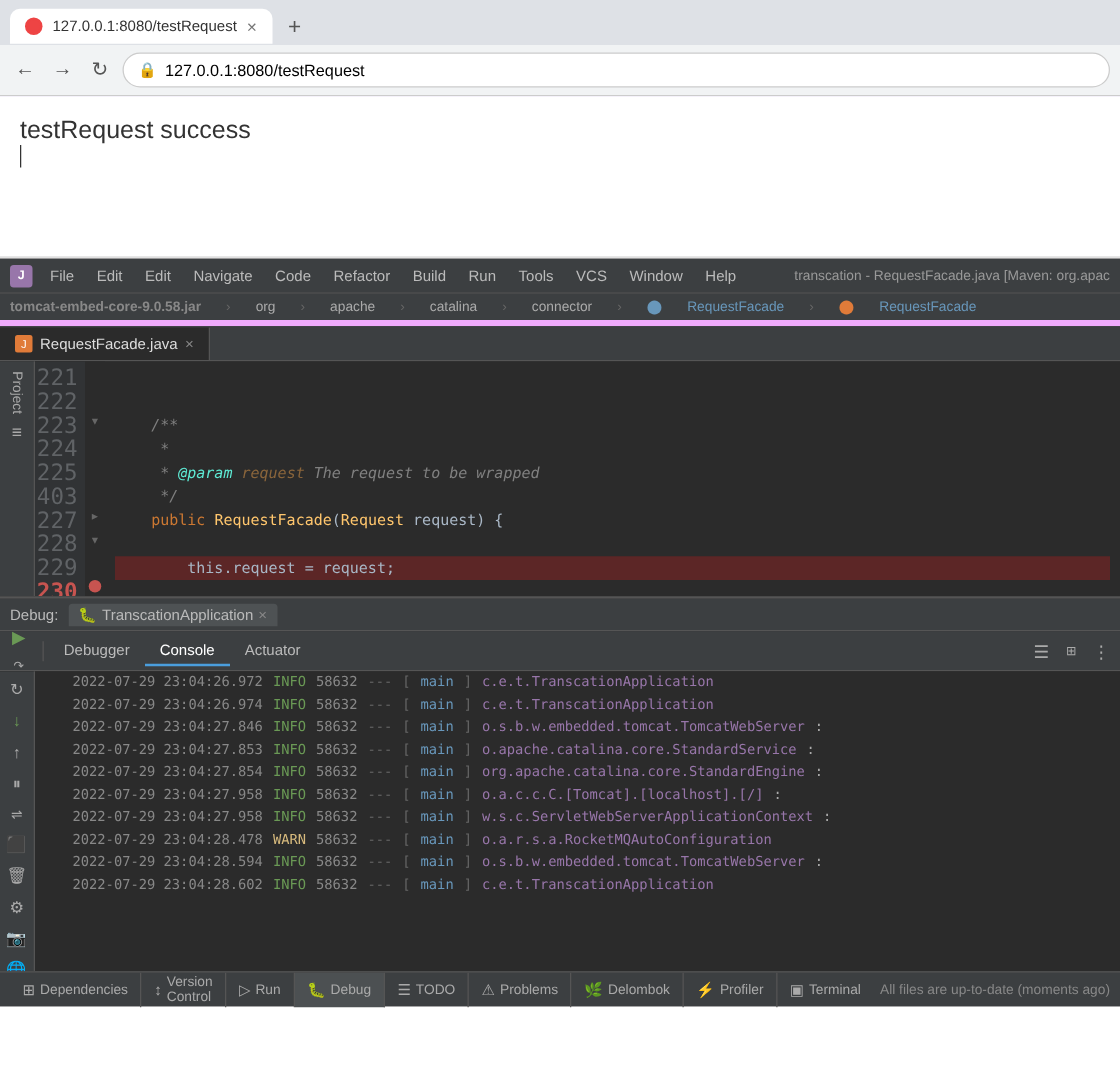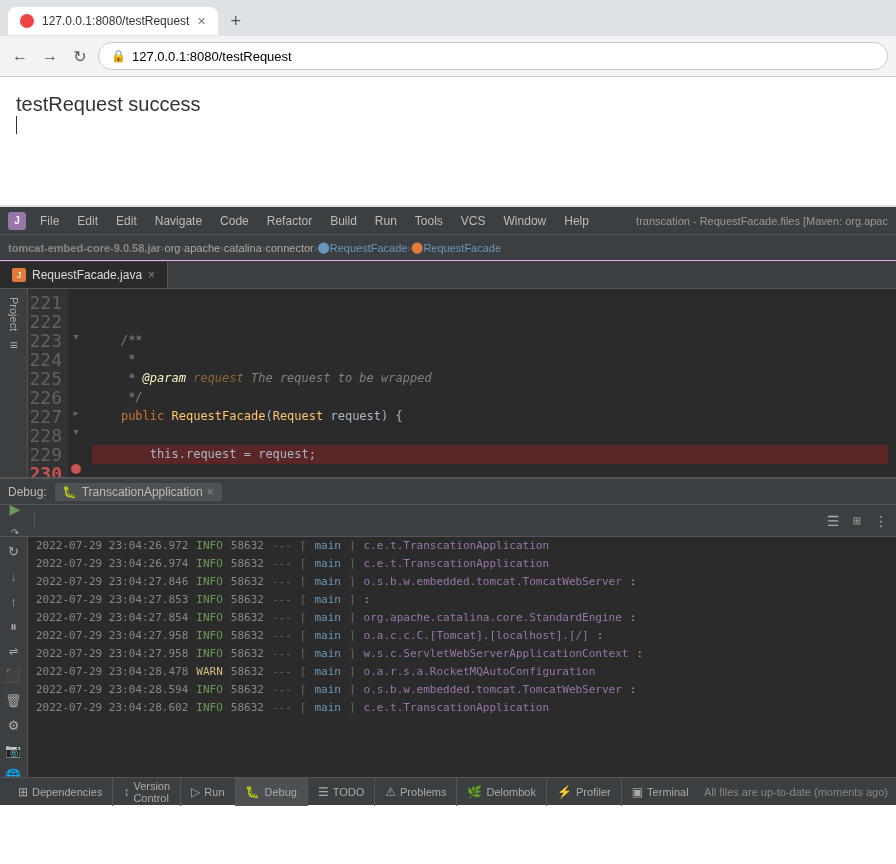--- a/index.html
+++ b/index.html
@@ -25,21 +25,21 @@
 
     
     .ide { background: #2b2b2b; height: 598px; display: flex; flex-direction: column; }
 
     
     .ide-menubar { background: #3c3f41; height: 28px; display: flex; align-items: center; padding: 0 8px; gap: 2px; border-bottom: 1px solid #555; }
     .ide-menu-item { color: #bbb; font-size: 12px; padding: 2px 8px; cursor: pointer; border-radius: 3px; }
     .ide-title { color: #999; font-size: 11px; margin-left: auto; }
 
     
-    .ide-breadcrumb { background: #3c3f41; height: 26px; display: flex; align-items: center; padding: 0 8px; gap: 0; border-bottom: 1px solid #f0abfc; font-size: 11px; color: #aaa; }
+    .ide-breadcrumb { background: #3c3f41; height: 26px; display: flex; align-items: center; padding: 0 8px; gap: 20px; border-bottom: 5px solid #f0abfc; font-size: 11px; color: #aaa; }
     .breadcrumb-sep { color: #666; }
     .breadcrumb-item { color: #aaa; }
     .breadcrumb-item.active { color: #6897bb; }
     .bc-jar { color: #888; font-size: 11px; font-weight: bold; }
 
     
     .editor-tabs { background: #3c3f41; height: 28px; display: flex; align-items: flex-end; border-bottom: 1px solid #555; }
     .editor-tab { background: #4e5254; color: #bbb; font-size: 12px; padding: 4px 12px; border-right: 1px solid #555; display: flex; align-items: center; gap: 6px; cursor: pointer; height: 26px; }
     .editor-tab.active { background: #2b2b2b; color: #ddd; }
     .editor-tab .tab-icon { width: 14px; height: 14px; background: #e07b39; border-radius: 2px; font-size: 9px; color: #fff; display: flex; align-items: center; justify-content: center; }
@@ -50,21 +50,21 @@
     .left-sidebar { width: 28px; background: #3c3f41; display: flex; flex-direction: column; align-items: center; padding-top: 4px; gap: 2px; border-right: 1px solid #555; }
     .sidebar-icon { color: #aaa; font-size: 11px; padding: 4px; cursor: pointer; writing-mode: vertical-rl; text-orientation: mixed; }
 
     .code-container { flex: 1; background: #2b2b2b; overflow: hidden; display: flex; }
     .code-content { flex: 1; font-family: 'Consolas', monospace; font-size: 12px; line-height: 19px; padding: 4px 8px; overflow: hidden; }
 
     .code-line { white-space: pre; color: #a9b7c6; }
     .code-line.breakpoint-line { background: #5c2626; }
     .kw { color: #cc7832; }
     .comment { color: #808080; font-style: italic; }
-    .param-tag { color: #fef9c3; font-style: italic; }
+    .param-tag { color: #5eead4; font-style: italic; }
     .param-name { color: #8a653b; font-style: italic; }
     .class-name { color: #ffc66d; }
 
     .line-num-col { width: 40px; background: #313335; color: #606366; font-family: 'Consolas', monospace; font-size: 18px; padding: 4px 0; text-align: right; padding-right: 6px; line-height: 19px; flex-shrink: 0; }
     .fold-gutter { width: 16px; background: #2b2b2b; flex-shrink: 0; }
 
     
     .debug-panel { height: 300px; background: #2b2b2b; border-top: 2px solid #555; display: flex; flex-direction: column; }
     .debug-header { background: #3c3f41; height: 26px; display: flex; align-items: center; padding: 0 8px; gap: 8px; border-bottom: 1px solid #555; }
     .debug-label { color: #bbb; font-size: 12px; }
@@ -75,21 +75,21 @@
     .debug-tabs { display: flex; gap: 0; }
     .debug-tab { color: #bbb; font-size: 12px; padding: 4px 12px; cursor: pointer; border-bottom: 2px solid transparent; }
     .debug-tab.active { color: #fff; border-bottom: 2px solid #4a9edd; }
     .debug-tool-btn { width: 22px; height: 22px; display: flex; align-items: center; justify-content: center; color: #aaa; font-size: 14px; cursor: pointer; border-radius: 3px; }
     .debug-divider { width: 1px; height: 16px; background: #555; margin: 0 2px; }
 
     
     .console-area { flex: 1; overflow: hidden; background: #2b2b2b; display: flex; }
     .console-left-bar { width: 28px; background: #3c3f41; display: flex; flex-direction: column; align-items: center; padding-top: 4px; gap: 4px; border-right: 1px solid #555; }
     .console-icon { color: #aaa; font-size: 13px; padding: 3px; cursor: pointer; }
-    .console-lines { flex: 1; overflow: hidden; font-family: 'Consolas', monospace; font-size: 11px; line-height: 18px; }
+    .console-lines { flex: 1; overflow: hidden; font-family: 'Consolas', monospace; font-size: 11px; line-height: 18px; margin-left: 22px; }
     .log-line { display: flex; align-items: baseline; gap: 8px; padding: 0 8px; white-space: nowrap; overflow: hidden; }
     .log-timestamp { color: #888; flex-shrink: 0; }
     .log-level-info { color: #6a9955; flex-shrink: 0; }
     .log-level-warn { color: #d7ba7d; flex-shrink: 0; }
     .log-pid { color: #888; flex-shrink: 0; }
     .log-thread { color: #6897bb; flex-shrink: 0; }
     .log-class { color: #9876aa; flex-shrink: 0; }
     .log-sep { color: #666; }
 
     
@@ -140,21 +140,21 @@
     <span class="ide-menu-item">Edit</span>
     <span class="ide-menu-item">Navigate</span>
     <span class="ide-menu-item">Code</span>
     <span class="ide-menu-item">Refactor</span>
     <span class="ide-menu-item">Build</span>
     <span class="ide-menu-item">Run</span>
     <span class="ide-menu-item">Tools</span>
     <span class="ide-menu-item">VCS</span>
     <span class="ide-menu-item">Window</span>
     <span class="ide-menu-item">Help</span>
-    <span class="ide-title">transcation - RequestFacade.files [Maven: org.apac</span>
+    <span class="ide-title">transcation - RequestFacade.java [Maven: org.apac</span>
   </div>
 
   <div class="ide-breadcrumb">
     <span class="bc-jar">tomcat-embed-core-9.0.58.jar</span>
     <span class="breadcrumb-sep">›</span>
     <span class="breadcrumb-item">org</span>
     <span class="breadcrumb-sep">›</span>
     <span class="breadcrumb-item">apache</span>
     <span class="breadcrumb-sep">›</span>
     <span class="breadcrumb-item">catalina</span>
@@ -183,21 +183,21 @@
       <span style="color:#aaa;font-size:14px;cursor:pointer;">≡</span>
     </div>
 
     <div class="code-container">
       <div class="line-num-col">
         <div style="line-height:19px;">221</div>
         <div style="line-height:19px;">222</div>
         <div style="line-height:19px;">223</div>
         <div style="line-height:19px;">224</div>
         <div style="line-height:19px;">225</div>
-        <div style="line-height:19px;">226</div>
+        <div style="line-height:19px;">403</div>
         <div style="line-height:19px;">227</div>
         <div style="line-height:19px;">228</div>
         <div style="line-height:19px;">229</div>
         <div style="line-height:19px; color:#c75450; font-weight:bold;">230</div>
 
       </div>
       <div class="fold-gutter">
         <div style="height:19px;"></div>
         <div style="height:19px;"></div>
         <div style="height:19px; display:flex; align-items:center; justify-content:center;">
@@ -243,20 +243,25 @@
       </div>
     </div>
 
     <div class="debug-toolbar">
 
       <div style="display:flex;flex-direction:column;gap:2px;margin-right:4px;">
         <div class="debug-tool-btn" style="color:#6a9955;">▶</div>
         <div class="debug-tool-btn" style="font-size:10px;">↷</div>
       </div>
       <div class="debug-divider"></div>
+      <div class="debug-tabs">
+        <div class="debug-tab">Debugger</div>
+        <div class="debug-tab active">Console</div>
+        <div class="debug-tab">Actuator</div>
+      </div>
       <div style="margin-left:auto;display:flex;gap:2px;">
         <div class="debug-tool-btn">☰</div>
         <div class="debug-tool-btn" style="font-size:10px;">⊞</div>
         <div class="debug-tool-btn">⋮</div>
       </div>
     </div>
 
     <div class="console-area">
       <div class="console-left-bar">
         <div class="console-icon">↻</div>
@@ -304,20 +309,21 @@
           <span style="color:#aaa;">:</span>
         </div>
         <div class="log-line">
           <span class="log-timestamp">2022-07-29 23:04:27.853</span>
           <span class="log-level-info">INFO</span>
           <span class="log-pid">58632</span>
           <span class="log-sep">---</span>
           <span class="log-sep">[</span>
           <span class="log-thread">main</span>
           <span class="log-sep">]</span>
+          <span class="log-class">o.apache.catalina.core.StandardService</span>
           <span style="color:#aaa;">:</span>
         </div>
         <div class="log-line">
           <span class="log-timestamp">2022-07-29 23:04:27.854</span>
           <span class="log-level-info">INFO</span>
           <span class="log-pid">58632</span>
           <span class="log-sep">---</span>
           <span class="log-sep">[</span>
           <span class="log-thread">main</span>
           <span class="log-sep">]</span>

